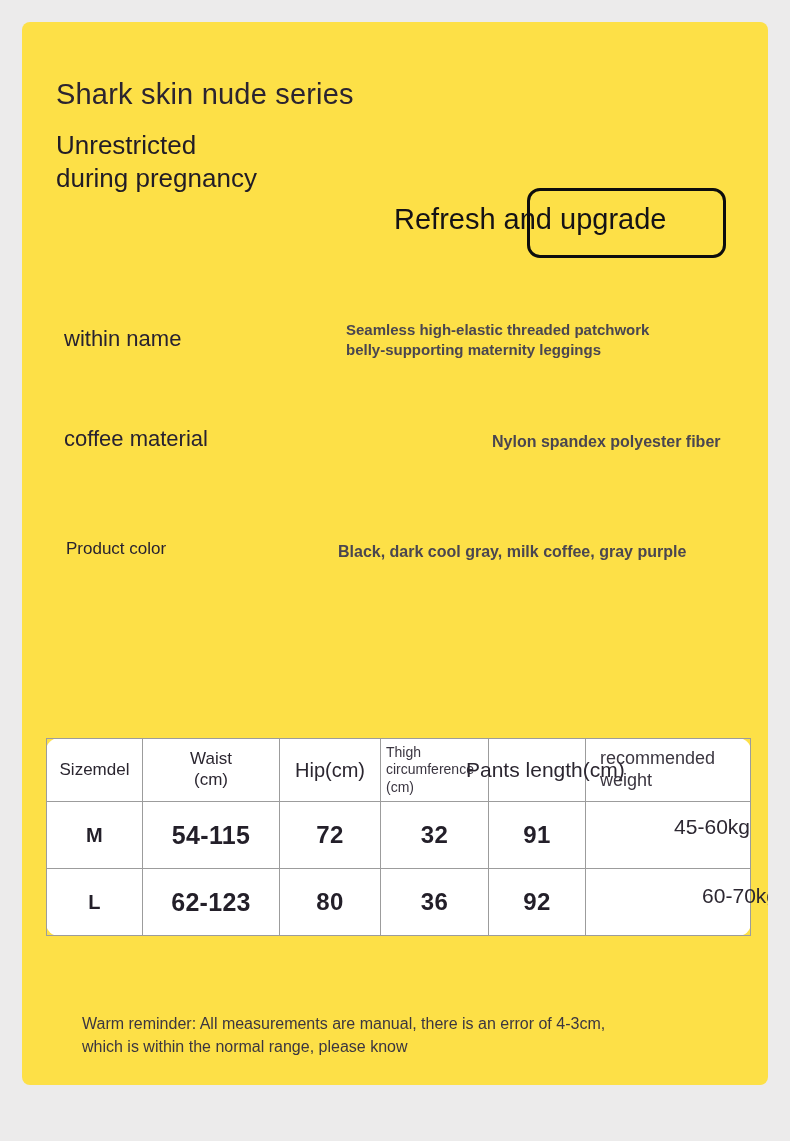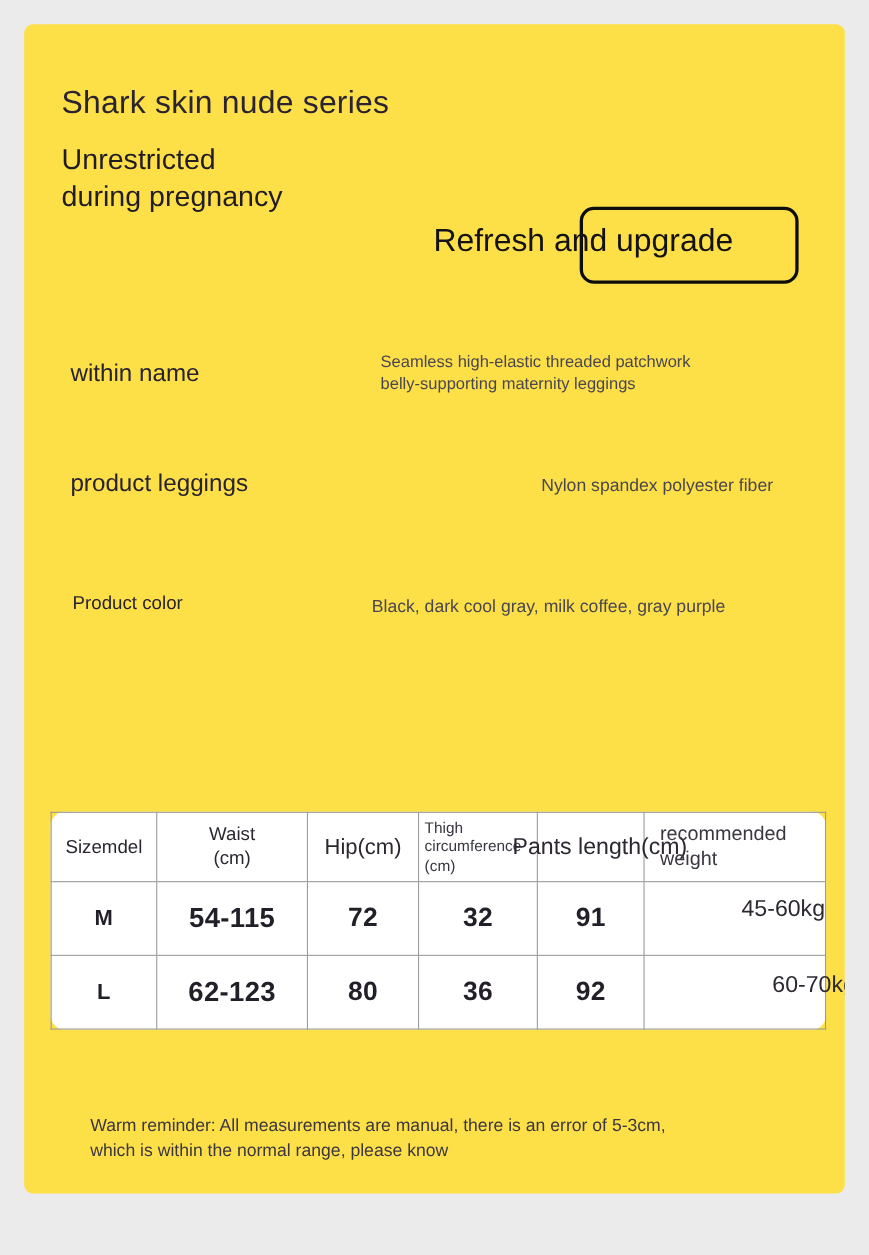--- a/index.html
+++ b/index.html
@@ -72,21 +72,21 @@
 
   
   .spec-label {
     position: absolute;
     font-weight: 400;
     color: #282230;
     white-space: nowrap;
   }
   .spec-value {
     position: absolute;
-    font-weight: 400;
+    font-weight: 700;
     color: #4a4650;
     line-height: 1.33;
     white-space: pre-line;
   }
   .spec-label.l1 { left: 42px; top: 304px; font-size: 22px; }
   .spec-value.v1 { left: 324px; top: 298px; font-size: 15px; }
   .spec-label.l2 { left: 42px; top: 404px; font-size: 22px; }
   .spec-value.v2 { left: 450px; top: 409px; font-size: 16px; margin-left: 20px; }
   .spec-label.l3 { left: 44px; top: 517px; font-size: 17px; }
   .spec-value.v3 { left: 316px; top: 519px; font-size: 16px; }
@@ -215,21 +215,21 @@
   <div class="hero-sub">Unrestricted
 during pregnancy</div>
 
   <div class="upgrade-box"></div>
   <div class="upgrade-text">Refresh and upgrade</div>
 
   <div class="spec-label l1">within name</div>
   <div class="spec-value v1">Seamless high-elastic threaded patchwork
 belly-supporting maternity leggings</div>
 
-  <div class="spec-label l2">product leggings</div>
+  <div class="spec-label l2">coffee material</div>
   <div class="spec-value v2">Nylon spandex polyester fiber</div>
 
   <div class="spec-label l3">Product color</div>
   <div class="spec-value v3">Black, dark cool gray, milk coffee, gray purple</div>
 
 
   <table id="size-table">
     <tbody>
         <tr class="hrow">
       <td class="col-size">
@@ -295,16 +295,16 @@
         <span class="d-txt d-num">92</span>
       </td>
       <td>
         <span class="d-rec rec-1">60-70kg</span>
       </td>
     </tr>
 
   </tbody>
     </table>
 
-  <div class="reminder">Warm reminder: All measurements are manual, there is an error of 5-3cm,
+  <div class="reminder">Warm reminder: All measurements are manual, there is an error of 4-3cm,
 which is within the normal range, please know</div>
 
 </div>
 
 </body></html>

